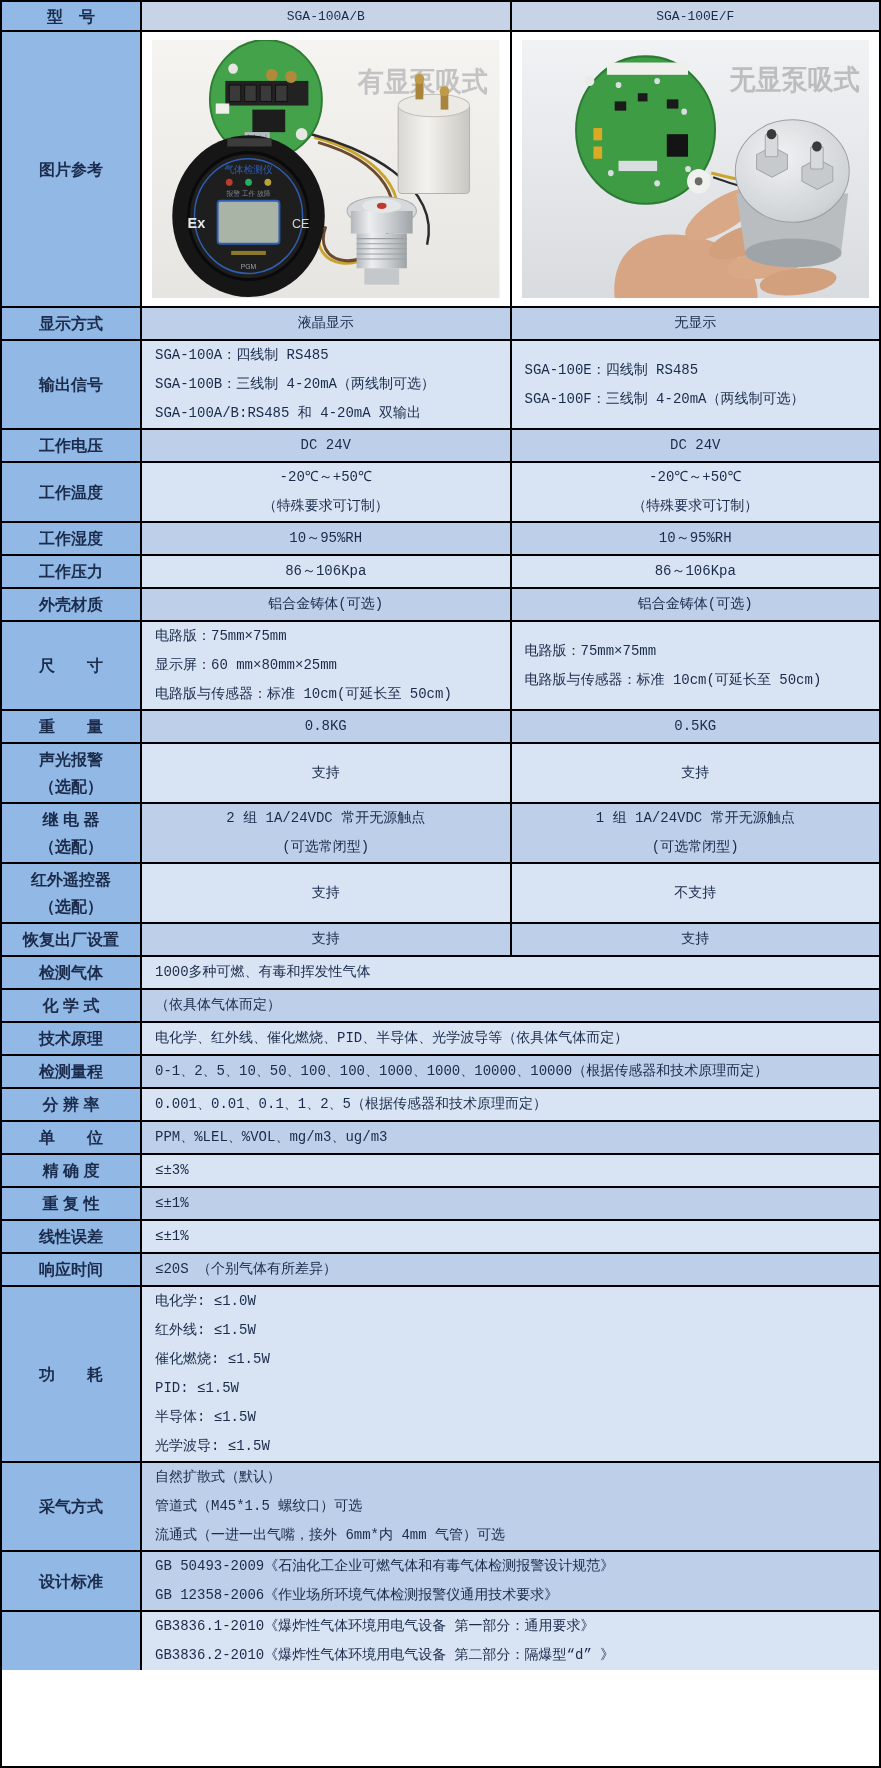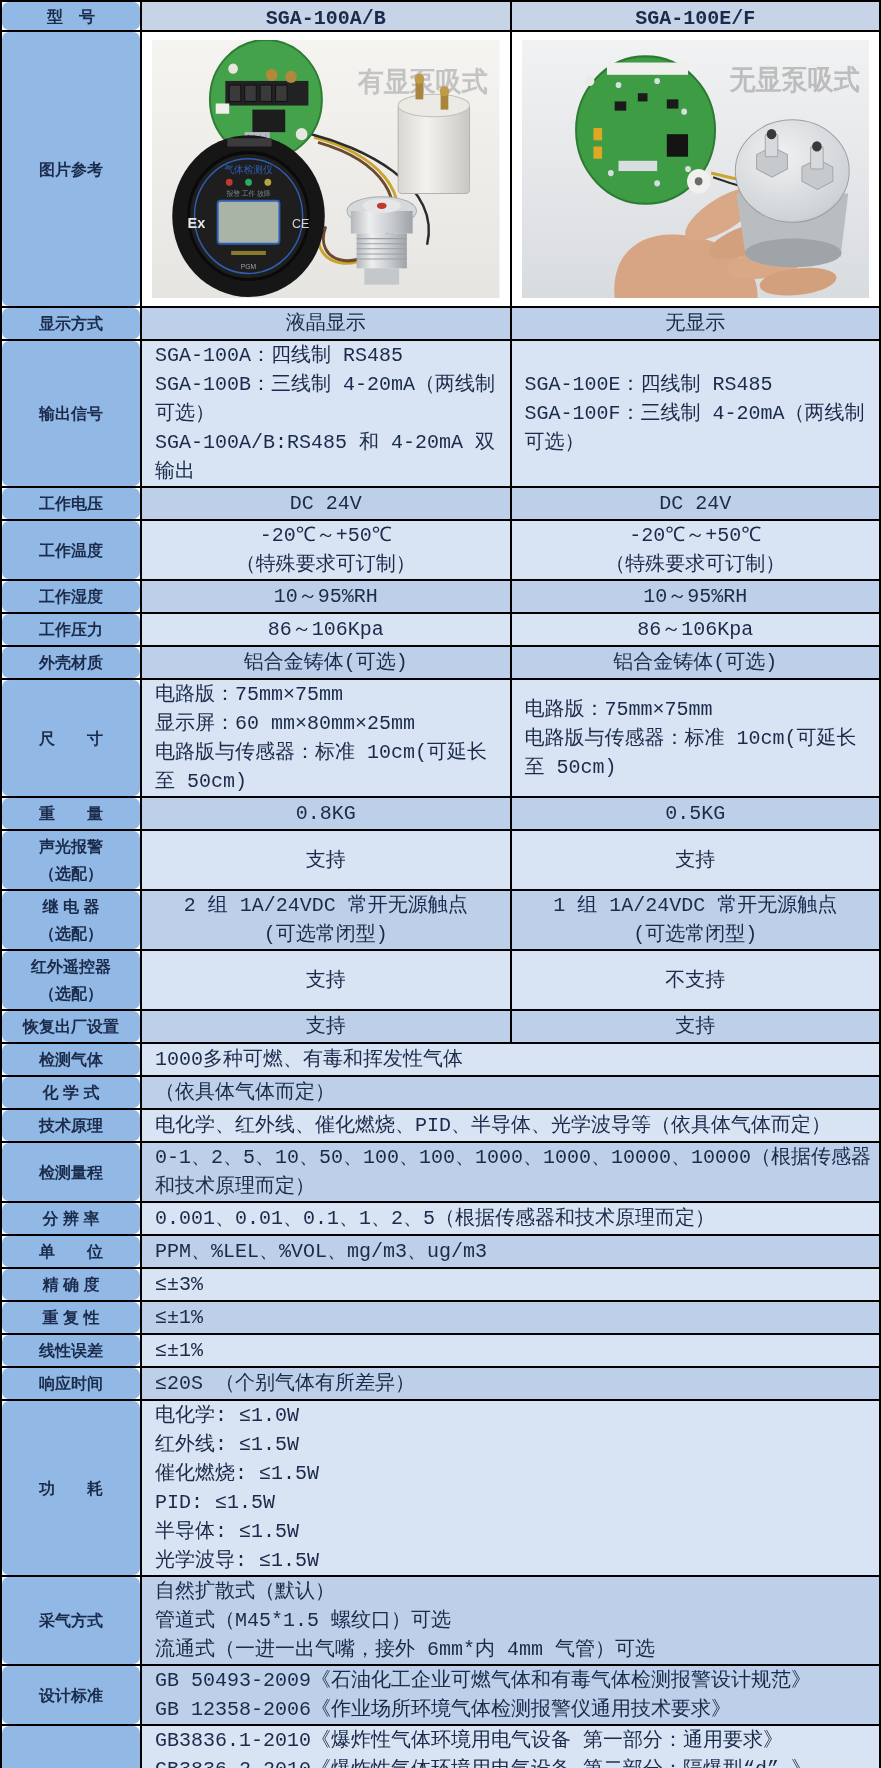--- a/index.html
+++ b/index.html
@@ -29,43 +29,42 @@
     border-bottom:2px solid var(--border);
   }
   .row:last-child{border-bottom:none;}
   .row.full-row{grid-template-columns:138px 1fr;}
   .cell{display:flex;flex-direction:column;justify-content:center;min-height:30px;}
   .label-cell{
     background:var(--label-bg);
     align-items:center;text-align:center;
     font-weight:bold;font-size:16px;
     padding:2px 2px;
-    border-radius:7px;
   }
   .lab-line{line-height:27px;white-space:pre;}
   .value-cell{
     border-left:2px solid var(--border);
     padding:0 4px;
     font-family:"Liberation Mono","DejaVu Sans Mono",monospace;
-    font-size:20px;
+    font-size:14px;
   }
   .val-line{line-height:29px;white-space:pre-wrap;}
   .val-center{align-items:center;text-align:center;}
   .val-left{align-items:flex-start;text-align:left;padding-left:13px;}
   .full-row .value-cell{align-items:flex-start;text-align:left;padding-left:13px;font-family:Liberation Mono, monospace;}
   .band-a .value-cell{background:var(--band-a);}
   .band-b .value-cell{background:var(--band-b);}
   
   .header-row{height:30px;}
   .header-row .cell{min-height:26px;}
   .model-cell{
     background:var(--header-model-bg);
     border-left:2px solid var(--border);
-    align-items:center;justify-content:flex-end;
-    font-weight:bold;font-size:20px;
+    align-items:center;justify-content:center;
+    font-weight:normal;font-size:13px;
     font-family:"Liberation Mono","DejaVu Sans Mono",monospace;
   }
   
   .image-row{height:276px;}
   .photo-cell{
     background:var(--photo-bg);
     border-left:2px solid var(--border);
     padding:8px 10px;
   }
   .photo-cell svg{width:100%;height:100%;display:block;}

